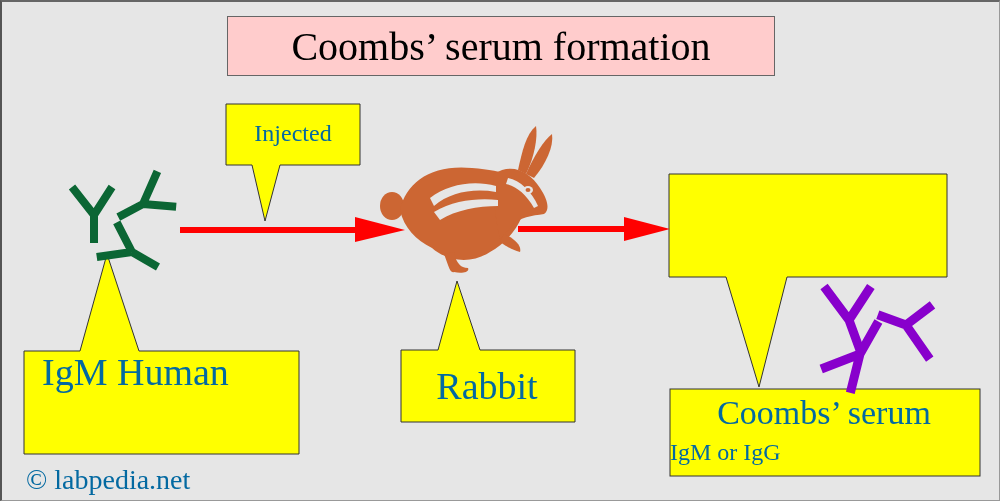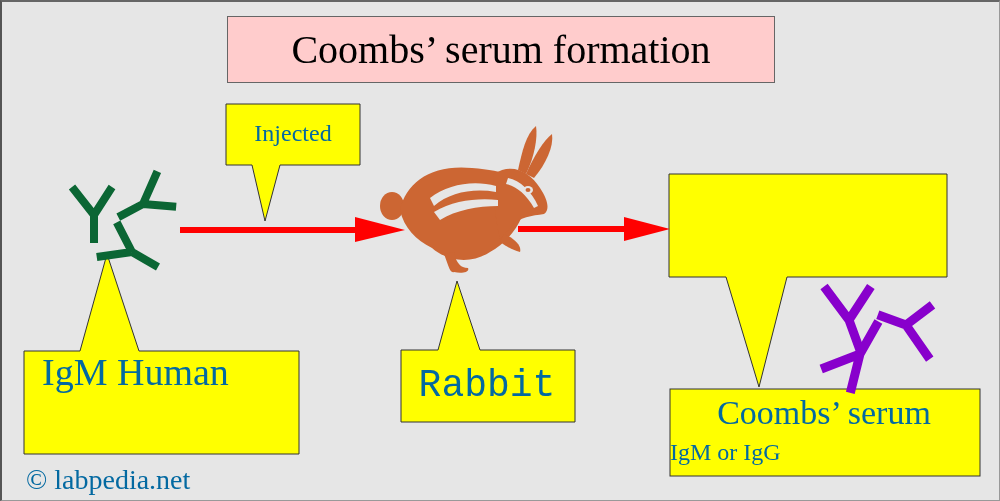--- a/index.html
+++ b/index.html
@@ -1,28 +1,28 @@
 <!DOCTYPE html>
 <html><head>
 <meta charset="utf-8">
 <style>
   html, body { margin: 0; padding: 0; }
   body { width: 1000px; height: 501px; overflow: hidden; background: #e6e6e6; }
   #stage { position: relative; width: 1000px; height: 501px; background: #e6e6e6;
     box-sizing: border-box; border-left: 2px solid #555; border-top: 2px solid #666;
     border-right: 1px solid #999; border-bottom: 1px solid #999; }
   #art { position: absolute; left: 0; top: 0; }
-  .title-box { position: absolute; left: 225px; top: 14px; width: 548px; height: 67px;
+  .title-box { position: absolute; left: 225px; top: 14px; width: 548px; height: 60px;
     background: #ffcccc; border: 1px solid #666; box-sizing: border-box;
     font-family: "Liberation Serif", serif; font-size: 40px; color: #000;
     display: flex; align-items: center; justify-content: center; }
   .lbl { position: absolute; font-family: "Liberation Serif", serif; color: #0369a1; white-space: nowrap; }
   .t-injected { left: 224px; top: 118px; width: 134px; text-align: center; font-size: 24px; }
   .t-human { left: 40px; top: 350px; font-size: 38px; line-height: 41px; }
-  .t-rabbit { left: 400px; top: 362px; width: 170px; text-align: center; font-size: 38px; font-family: Liberation Mono, monospace; }
+  .t-rabbit { left: 400px; top: 362px; width: 170px; text-align: center; font-size: 38px; }
   .t-anti { left: 667px; top: 172px; width: 278px; text-align: center; font-size: 38px; line-height: 46px; }
   .t-coombs { left: 668px; top: 392px; width: 308px; text-align: center; font-size: 34px; }
   .t-coombs-sub { left: 668px; top: 437px; width: 280px; text-align: left; font-size: 24px; }
   .t-copy { left: 24px; top: 462px; font-size: 28px; }
 </style>
 </head>
 <body>
 
 <div id="stage">
   <svg id="art" width="1000" height="501" viewBox="0 0 1000 501">

